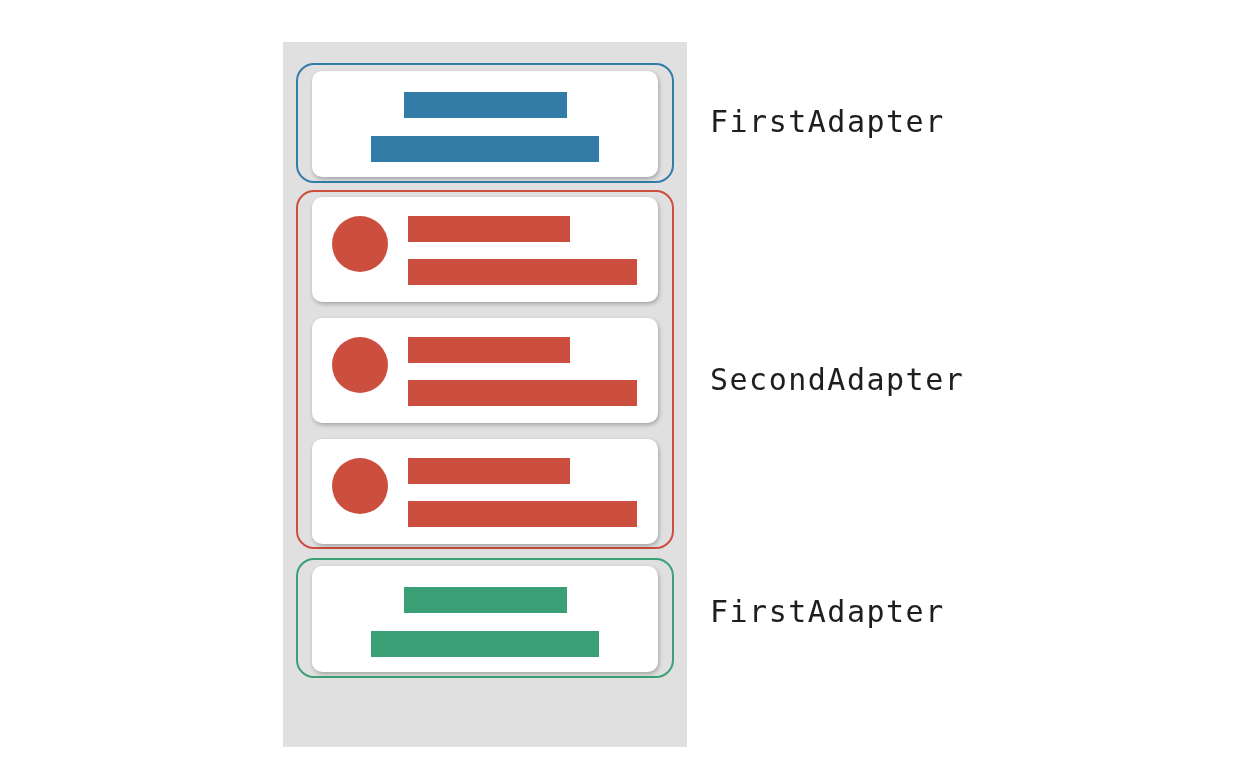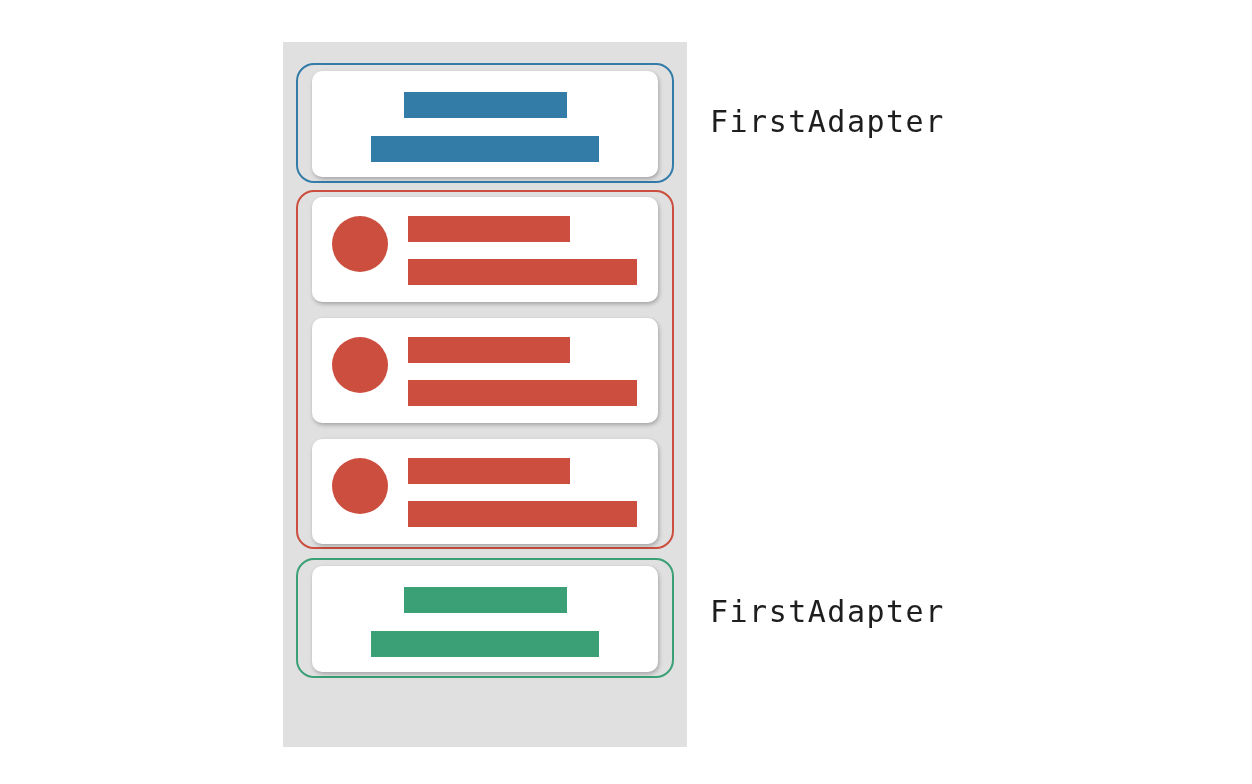--- a/index.html
+++ b/index.html
@@ -109,15 +109,16 @@
     <section class="group group-third" style="--accent: #3BA076;">
       <div class="card card-center">
         <div class="bar w-short"></div>
         <div class="bar w-long"></div>
       </div>
     </section>
 
   </div>
 
   <div class="label label-first">FirstAdapter</div>
+  <div class="label label-second">SecondAdapter</div>
   <div class="label label-third">FirstAdapter</div>
 
 </div>
 
 </body></html>

